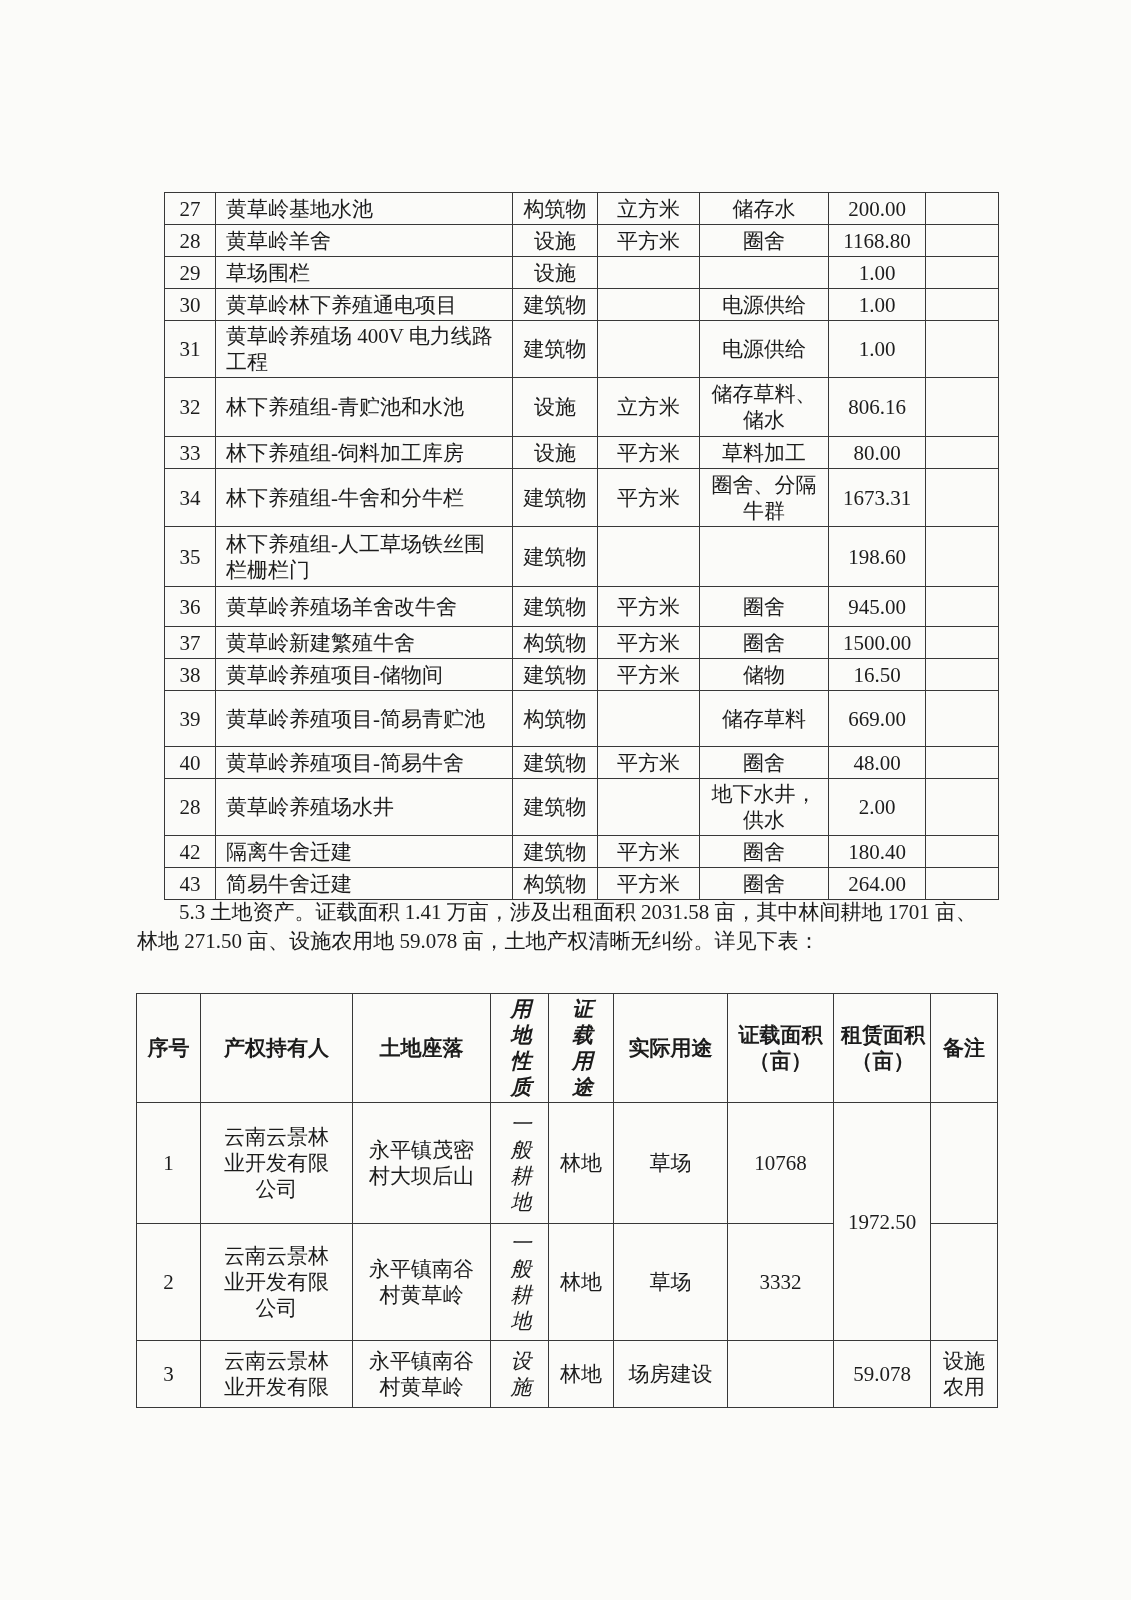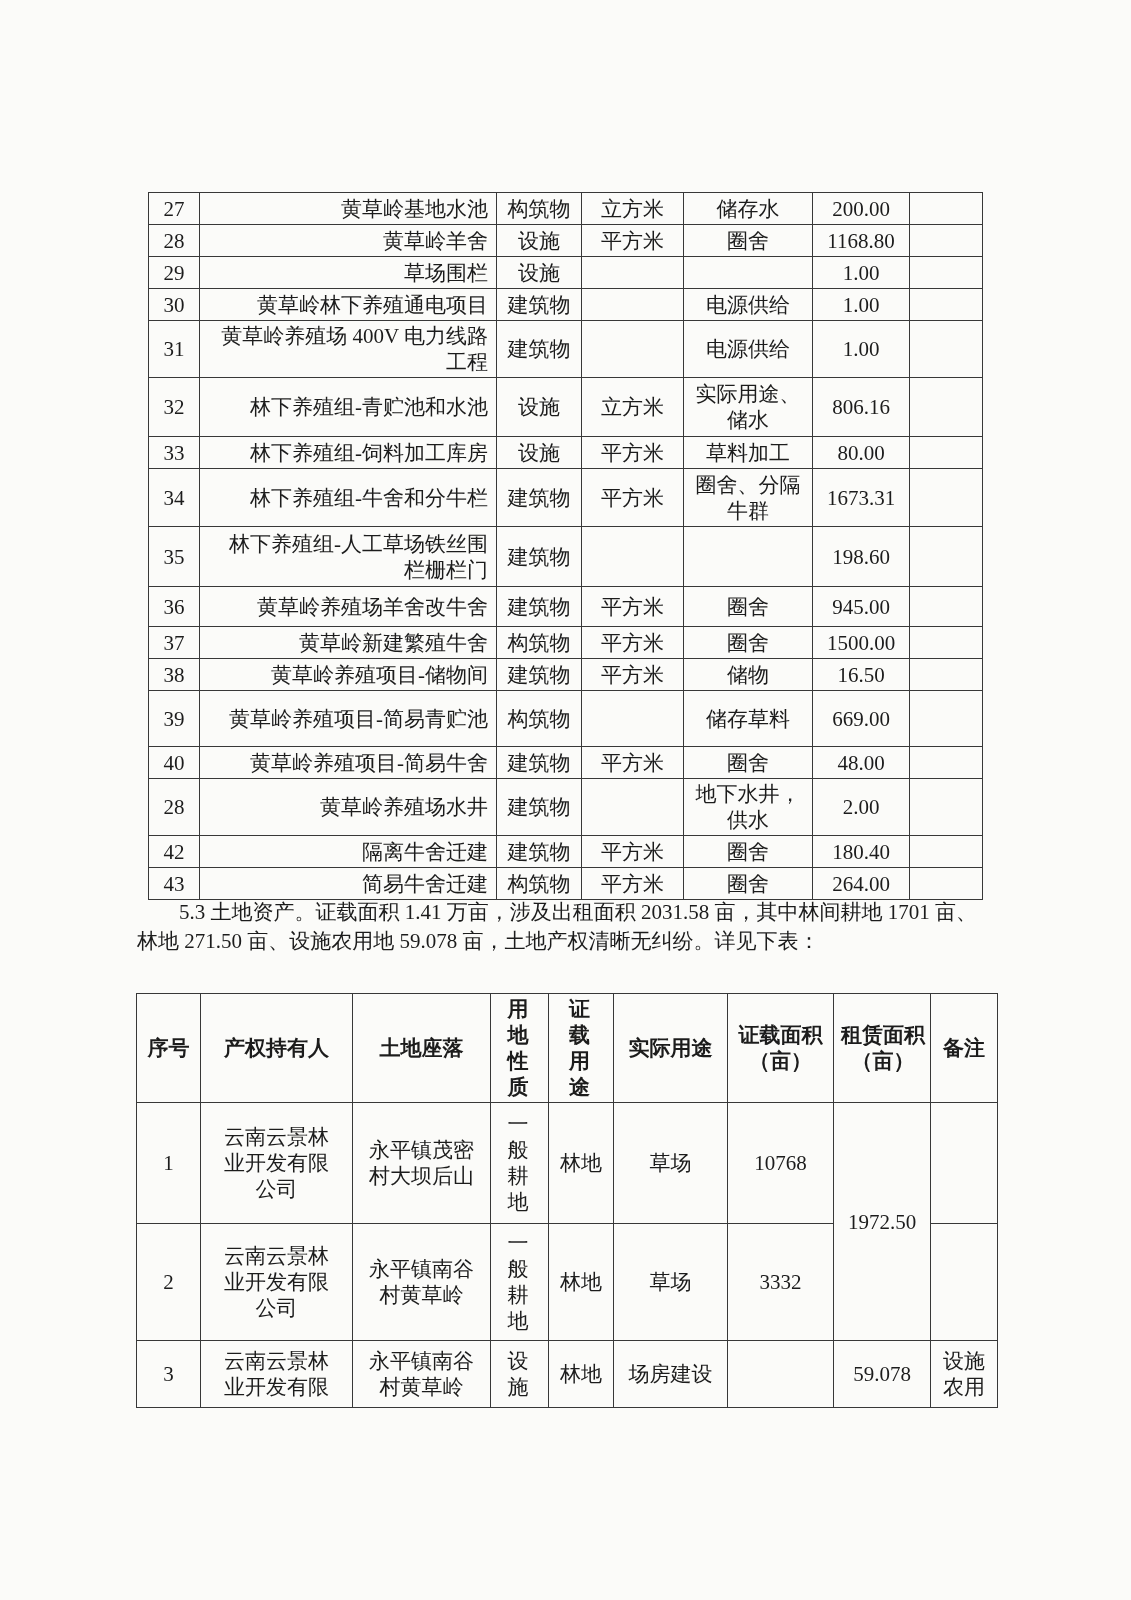--- a/index.html
+++ b/index.html
@@ -20,22 +20,22 @@
   td {
     border: 1px solid #383838;
     font-size: 21px;
     line-height: 26px;
     text-align: center;
     vertical-align: middle;
     padding: 2px 4px;
     overflow: hidden;
   }
   
-  #asset-table { left: 148px; top: 192px; width: 834px; }
-  #asset-table td.c-name { text-align: right; padding: 2px 8px 2px 10px; }
+  #asset-table { left: 164px; top: 192px; width: 834px; }
+  #asset-table td.c-name { text-align: left; padding: 2px 8px 2px 10px; }
   tr.rh32 { height: 32px; }
   tr.rh40 { height: 40px; }
   tr.rh56 { height: 56px; }
   tr.rh57 { height: 57px; margin-top: 12px; }
   tr.rh58 { height: 58px; }
   tr.rh59 { height: 59px; margin-left: 13px; }
   tr.rh60 { height: 60px; }
   
   #para {
     position: absolute;
@@ -50,22 +50,23 @@
   #land-table { left: 136px; top: 993px; width: 861px; }
   #land-table tr.lhead { height: 104px; }
   #land-table tr.lhead td { font-weight: bold; }
   #land-table tr.lr1 { height: 121px; }
   #land-table tr.lr2 { height: 117px; }
   #land-table tr.lr3 { height: 67px; }
   .stack {
     display: inline-block;
     width: 1.15em;
     word-break: break-all;
-    text-align: left;
+    text-align: right;
     vertical-align: middle;
+    font-style: italic;
   }
   .wrapnum {
     display: inline-block;
     width: 90px;
     word-break: break-all;
     vertical-align: middle;
   }
   .narrow110 { display: inline-block; width: 112px; vertical-align: middle; }
   .narrow108 { display: inline-block; width: 110px; vertical-align: middle; }
 </style>
@@ -126,21 +127,21 @@
       <td></td>
       <td>电源供给</td>
       <td>1.00</td>
       <td></td>
     </tr>
     <tr class="rh59">
       <td>32</td>
       <td class="c-name">林下养殖组-青贮池和水池</td>
       <td>设施</td>
       <td>立方米</td>
-      <td>实际用途、储水</td>
+      <td>储存草料、储水</td>
       <td>806.16</td>
       <td></td>
     </tr>
     <tr class="rh32">
       <td>33</td>
       <td class="c-name">林下养殖组-饲料加工库房</td>
       <td>设施</td>
       <td>平方米</td>
       <td>草料加工</td>
       <td>80.00</td>

